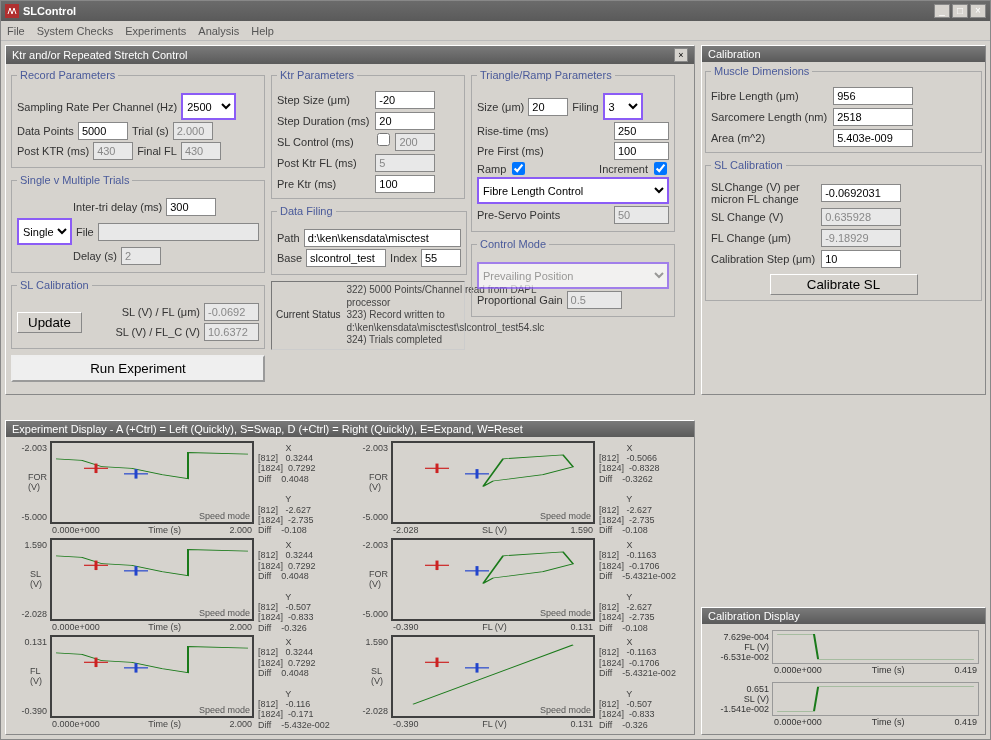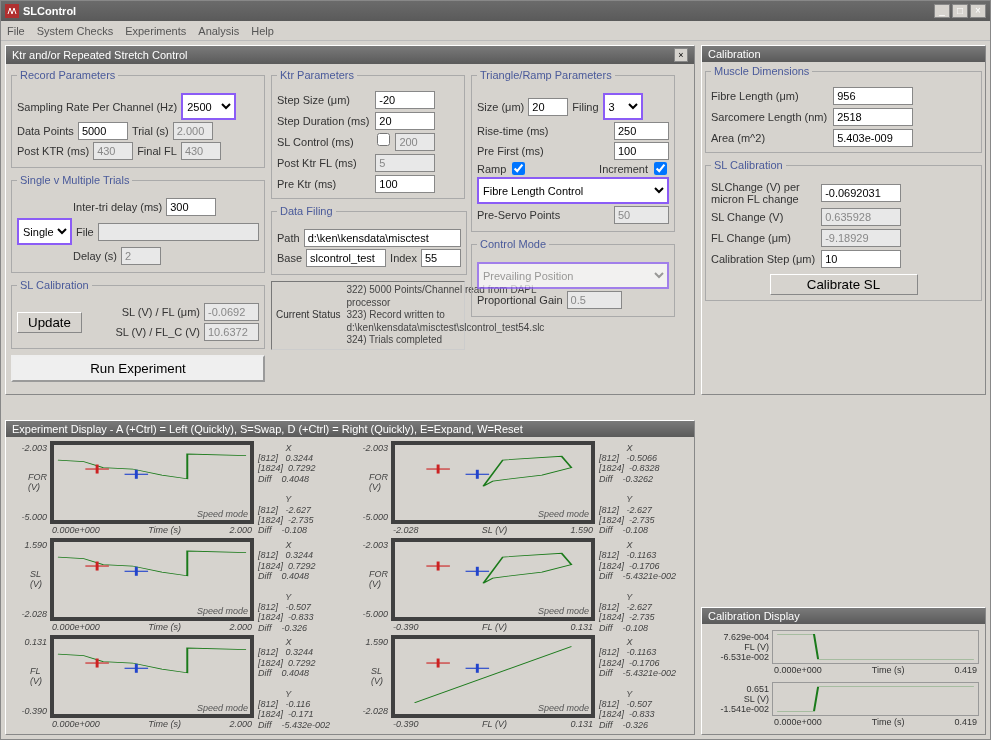--- a/index.html
+++ b/index.html
@@ -37,25 +37,25 @@
 .rightcol { flex:1; display:flex; flex-direction:column; }
 
 fieldset.g { border:1px solid #aaa; margin:3px; padding:10px 5px 5px 5px; position:relative; }
 fieldset.g > legend { color:#4a5a9a; font-size:11px; padding:0 3px; background:#d6d3ce; position:relative; }
 
 .statusbox { font-size:10px; color:#444; line-height:1.25; padding:2px 4px; border:1px inset #ccc; display:flex; gap:6px;}
 
 
 .plotpanel { flex:1; display:flex; flex-direction:column; }
 .plotgrid { flex:1; display:grid; grid-template-columns: 1fr 1fr; grid-template-rows: repeat(3,1fr); gap:2px; padding:4px; }
-.plotcell { display:flex; font-size:9px; color:#444;font-style:italic; }
+.plotcell { display:flex; font-size:9px; color:#444; }
 .plotcell .ylab { width:40px; display:flex; flex-direction:column; justify-content:space-between; align-items:flex-end; padding:2px 3px 14px 0;}
 .plotcell .ylab .mid { writing-mode:horizontal-tb;margin-left:20px; }
 .plotcell .chart { flex:1; display:flex; flex-direction:column; }
-.plotcell .plot { flex:1; border:4px solid #404040; background:#d6d3ce; position:relative; }
+.plotcell .plot { flex:1; border:2px solid #404040; background:#d6d3ce; position:relative; }
 .plotcell .xaxis { display:flex; justify-content:space-between; padding:1px 2px; }
 .plotcell .side { width:95px; font-size:9px; line-height:1.15; padding:2px 0 0 4px; white-space:pre; font-family: Tahoma, sans-serif;}
 .speed { position:absolute; bottom:1px; right:2px; font-size:9px; color:#555;}
 
 .calibpanel .plots { display:flex; flex-direction:column; gap:6px; padding:6px; }
 .smallplot { display:flex; font-size:9px; }
 .smallplot .ylab { width:64px; display:flex; flex-direction:column; justify-content:space-between; align-items:flex-end; padding:2px 3px 14px 0;}
 .smallplot .chart { flex:1; display:flex; flex-direction:column; }
 .smallplot .plot { flex:1; height:85px; border:1px solid #999; position:relative;}
 .smallplot .xaxis { display:flex; justify-content:space-between; padding:1px 2px; }

